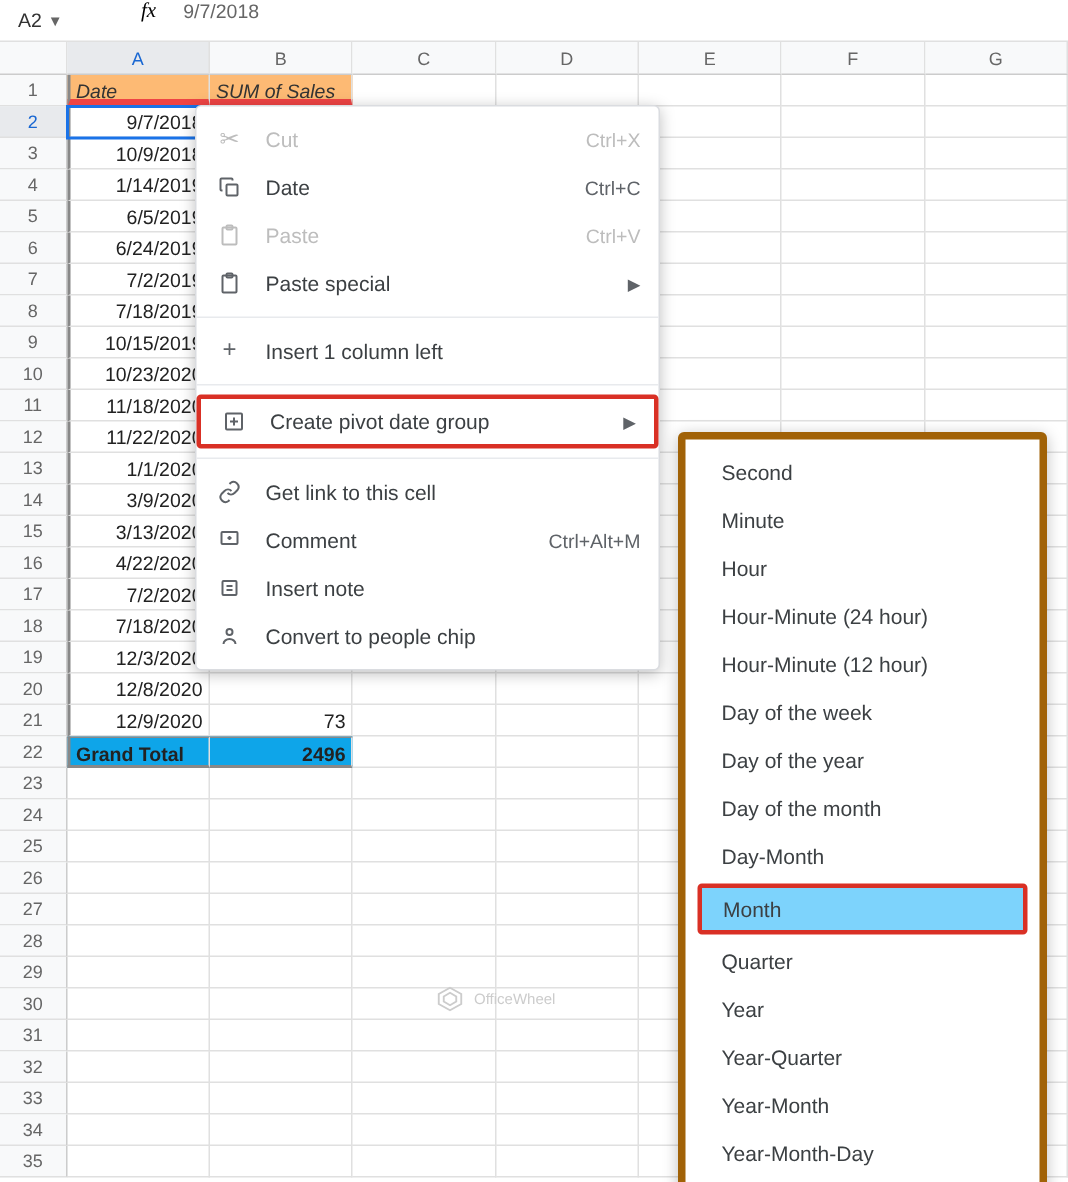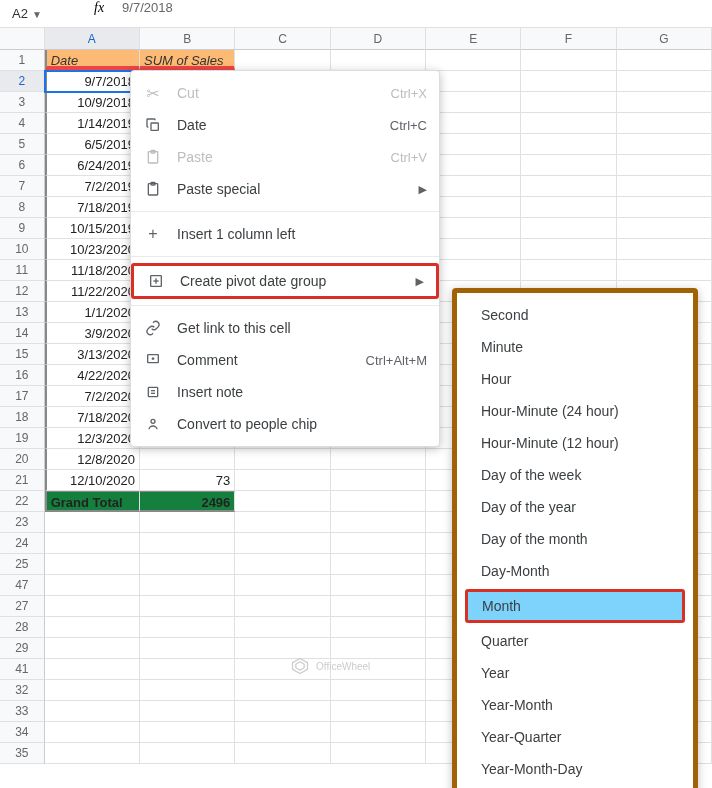--- a/index.html
+++ b/index.html
@@ -115,21 +115,21 @@
     .cell.active {
       outline: 2px solid #1a73e8;
       outline-offset: -1px;
       z-index: 2;
       position: relative;
     }
     .cell.pivot-border-left {
       border-left: 2px solid #888;
     }
     .cell.grand-total {
-      background: #15803d;
+      background: #0ea5e9;
       font-weight: bold;
       border-top: 1px solid #888;
       border-bottom: 2px solid #888;
     }
     .context-menu {
       position: absolute;
       top: 70px;
       left: 130px;
       width: 310px;
       background: #fff;
@@ -439,21 +439,21 @@
         <div class="cell right pivot-border-left">12/8/2020</div>
         <div class="cell right"></div>
         <div class="cell"></div>
         <div class="cell"></div>
         <div class="cell"></div>
         <div class="cell"></div>
         <div class="cell"></div>
       </div>
       <div class="row">
         <div class="row-header">21</div>
-        <div class="cell right pivot-border-left">12/10/2020</div>
+        <div class="cell right pivot-border-left">12/9/2020</div>
         <div class="cell right">73</div>
         <div class="cell"></div>
         <div class="cell"></div>
         <div class="cell"></div>
         <div class="cell"></div>
         <div class="cell"></div>
       </div>
       <div class="row">
         <div class="row-header">22</div>
         <div class="cell grand-total pivot-border-left">Grand Total</div>
@@ -488,21 +488,21 @@
         <div class="row-header">25</div>
         <div class="cell"></div>
         <div class="cell"></div>
         <div class="cell"></div>
         <div class="cell"></div>
         <div class="cell"></div>
         <div class="cell"></div>
         <div class="cell"></div>
       </div>
       <div class="row">
-        <div class="row-header">47</div>
+        <div class="row-header">26</div>
         <div class="cell"></div>
         <div class="cell"></div>
         <div class="cell"></div>
         <div class="cell"></div>
         <div class="cell"></div>
         <div class="cell"></div>
         <div class="cell"></div>
       </div>
       <div class="row">
         <div class="row-header">27</div>
@@ -528,21 +528,31 @@
         <div class="row-header">29</div>
         <div class="cell"></div>
         <div class="cell"></div>
         <div class="cell"></div>
         <div class="cell"></div>
         <div class="cell"></div>
         <div class="cell"></div>
         <div class="cell"></div>
       </div>
       <div class="row">
-        <div class="row-header">41</div>
+        <div class="row-header">30</div>
+        <div class="cell"></div>
+        <div class="cell"></div>
+        <div class="cell"></div>
+        <div class="cell"></div>
+        <div class="cell"></div>
+        <div class="cell"></div>
+        <div class="cell"></div>
+      </div>
+      <div class="row">
+        <div class="row-header">31</div>
         <div class="cell"></div>
         <div class="cell"></div>
         <div class="cell"></div>
         <div class="cell"></div>
         <div class="cell"></div>
         <div class="cell"></div>
         <div class="cell"></div>
       </div>
       <div class="row">
         <div class="row-header">32</div>
@@ -688,22 +698,22 @@
     <div class="submenu-item">Hour</div>
     <div class="submenu-item">Hour-Minute (24 hour)</div>
     <div class="submenu-item">Hour-Minute (12 hour)</div>
     <div class="submenu-item">Day of the week</div>
     <div class="submenu-item">Day of the year</div>
     <div class="submenu-item">Day of the month</div>
     <div class="submenu-item">Day-Month</div>
     <div class="submenu-item highlighted">Month</div>
     <div class="submenu-item">Quarter</div>
     <div class="submenu-item">Year</div>
+    <div class="submenu-item">Year-Quarter</div>
     <div class="submenu-item">Year-Month</div>
-    <div class="submenu-item">Year-Quarter</div>
     <div class="submenu-item">Year-Month-Day</div>
   </div>
 
 <div class="watermark">
   <svg class="watermark-icon" viewBox="0 0 24 24" fill="none" stroke="#ccc" stroke-width="1.5">
       <polygon points="12,3 21,8 21,16 12,21 3,16 3,8"></polygon>
       <polygon points="12,7 17,10 17,14 12,17 7,14 7,10"></polygon>
     </svg>
   <span>OfficeWheel</span>
 </div>

